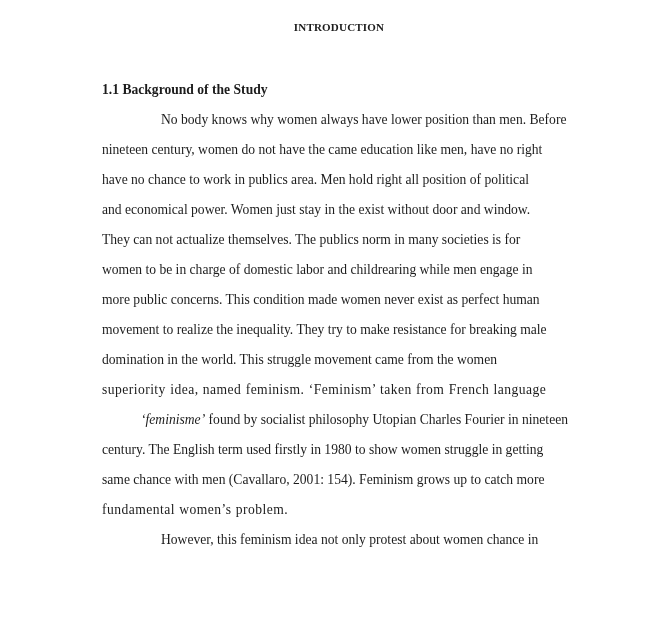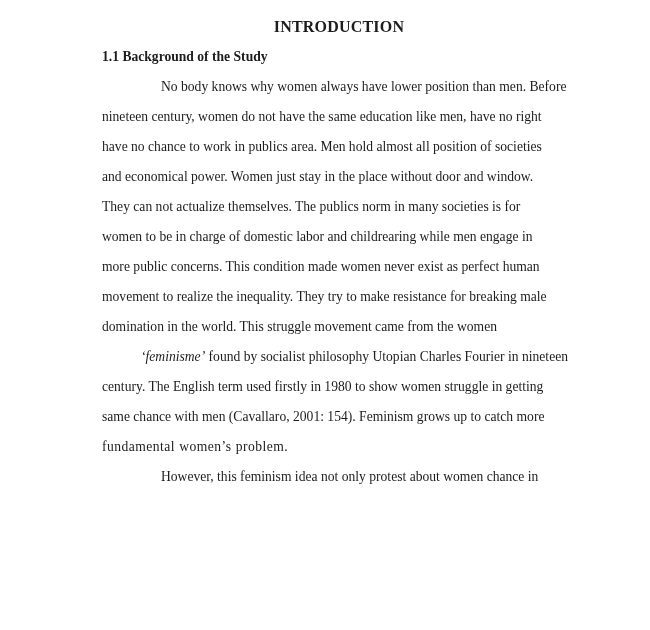--- a/index.html
+++ b/index.html
@@ -22,25 +22,26 @@
     position: relative;
   }
   .content {
     padding-top: 12px;
     margin-left: 102px;
     width: 474px;
   }
   .doc-title {
     text-align: center;
     font-weight: 700;
-    font-size: 16px;
+    font-size: 11px;
     line-height: 30px;
     letter-spacing: 0.2px;
   }
   .section-heading {
+    margin-top: 33px;
     font-weight: 700;
     font-size: 13.6px;
     line-height: 30px;
   }
   .paragraph { margin: 0; font-family: Liberation Serif, serif; }
   .line {
     font-size: 13.6px;
     line-height: 30px;
     white-space: nowrap;
   }
@@ -53,30 +54,31 @@
 </style>
 </head>
 <body>
 
 <div class="page">
   <div class="content">
     <div class="doc-title">INTRODUCTION</div>
     <div class="section-heading">1.1 Background of the Study</div>
     <div class="paragraph">
         <div class="line first">No body knows why women always have lower position than men. Before</div>
-        <div class="line">nineteen century, women do not have the same education like men, have no right</div>
-        <div class="line">have no chance to work in publics area. Men hold almost all position of societies</div>
-        <div class="line">and economical power. Women just stay in the place without door and window.</div>
+        <div class="line">nineteen century, women do not have the came education like men, have no right</div>
+        <div class="line">have no chance to work in publics area. Men hold right all position of political</div>
+        <div class="line">and economical power. Women just stay in the exist without door and window.</div>
         <div class="line">They can not actualize themselves. The publics norm in many societies is for</div>
         <div class="line">women to be in charge of domestic labor and childrearing while men engage in</div>
         <div class="line">more public concerns. This condition made women never exist as perfect human</div>
       </div>
     <div class="paragraph">
         <div class="line">movement to realize the inequality. They try to make resistance for breaking male</div>
         <div class="line">domination in the world. This struggle movement came from the women</div>
+        <div class="line variant">superiority idea, named feminism. ‘Feminism’ taken from French language</div>
         <div class="line"><span class="italic">‘feminisme’</span><span> found by socialist philosophy Utopian Charles Fourier in nineteen</span></div>
         <div class="line">century. The English term used firstly in 1980 to show women struggle in getting</div>
         <div class="line">same chance with men (Cavallaro, 2001: 154). Feminism grows up to catch more</div>
         <div class="line variant">fundamental women’s problem.</div>
       </div>
     <div class="paragraph">
         <div class="line first">However, this feminism idea not only protest about women chance in</div>
       </div>
   </div>
 </div>

